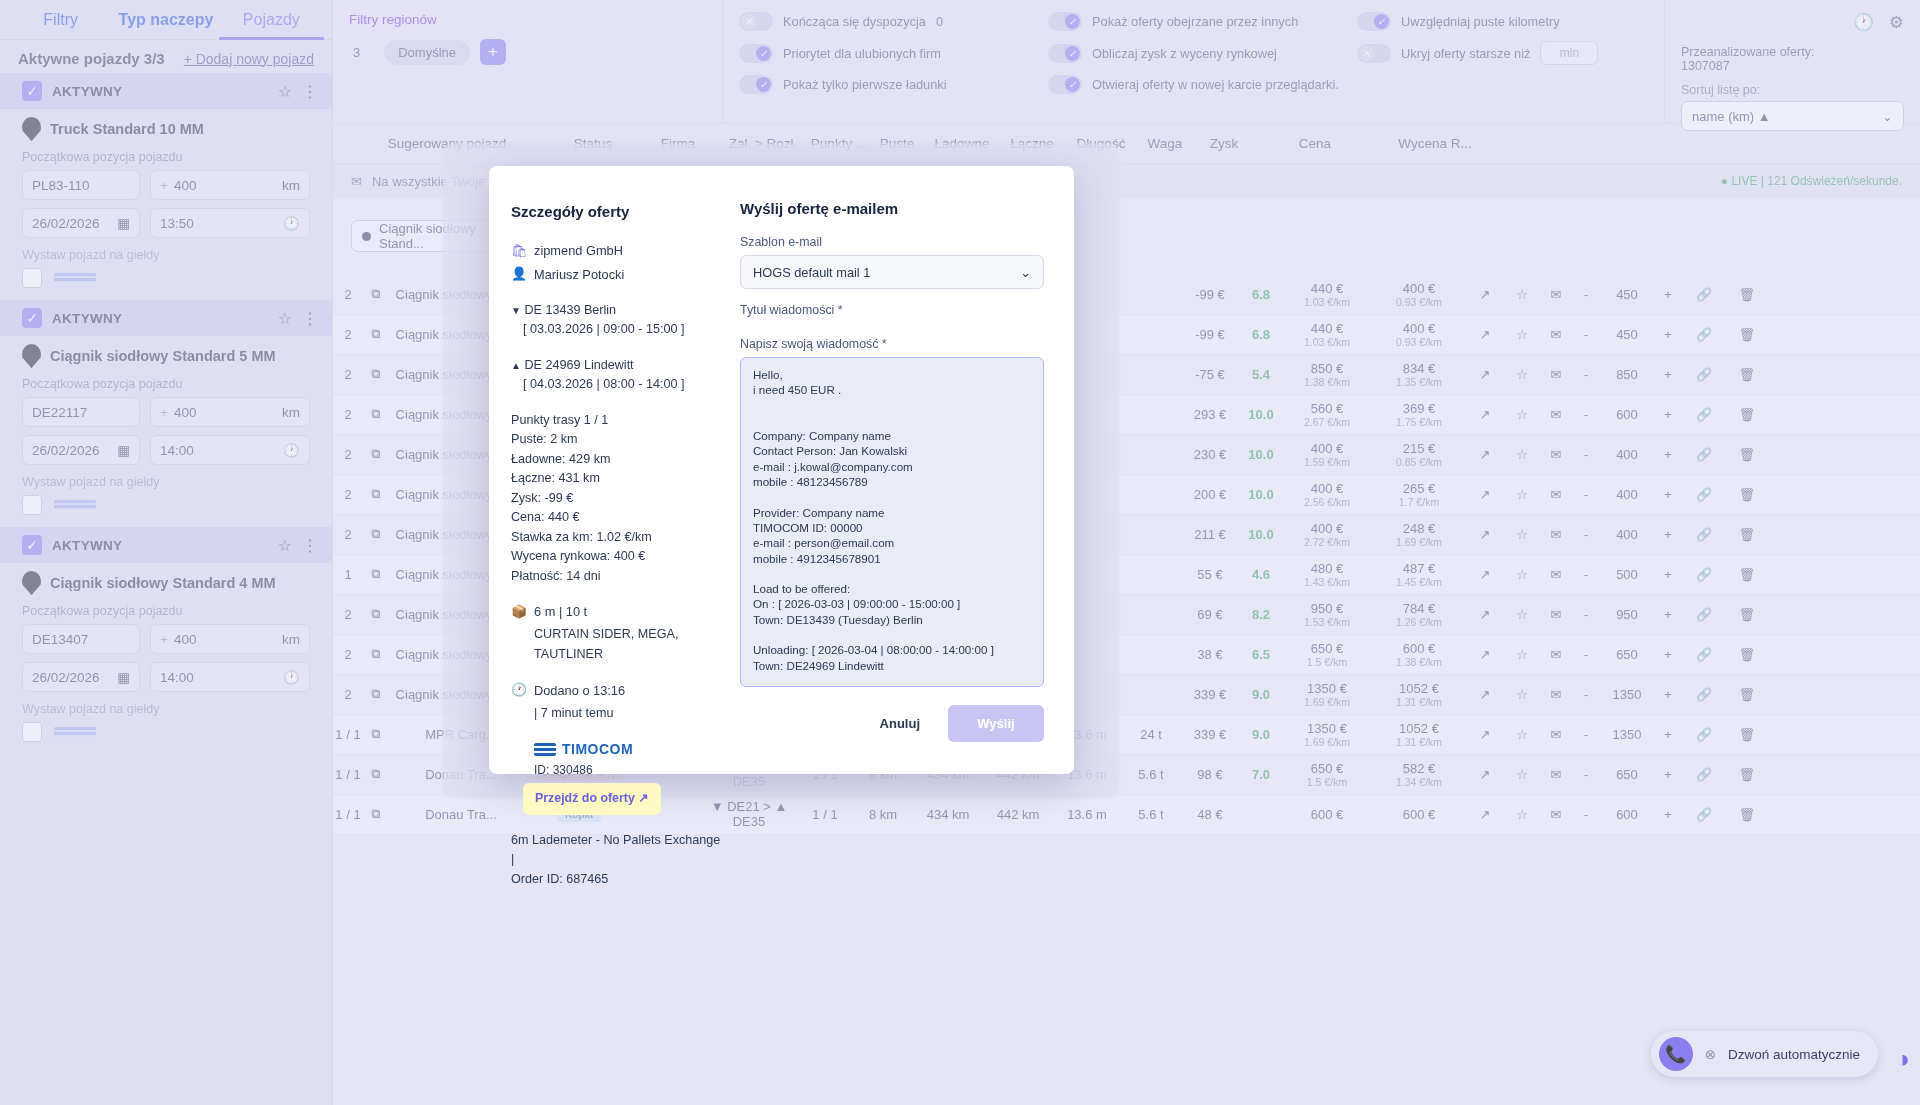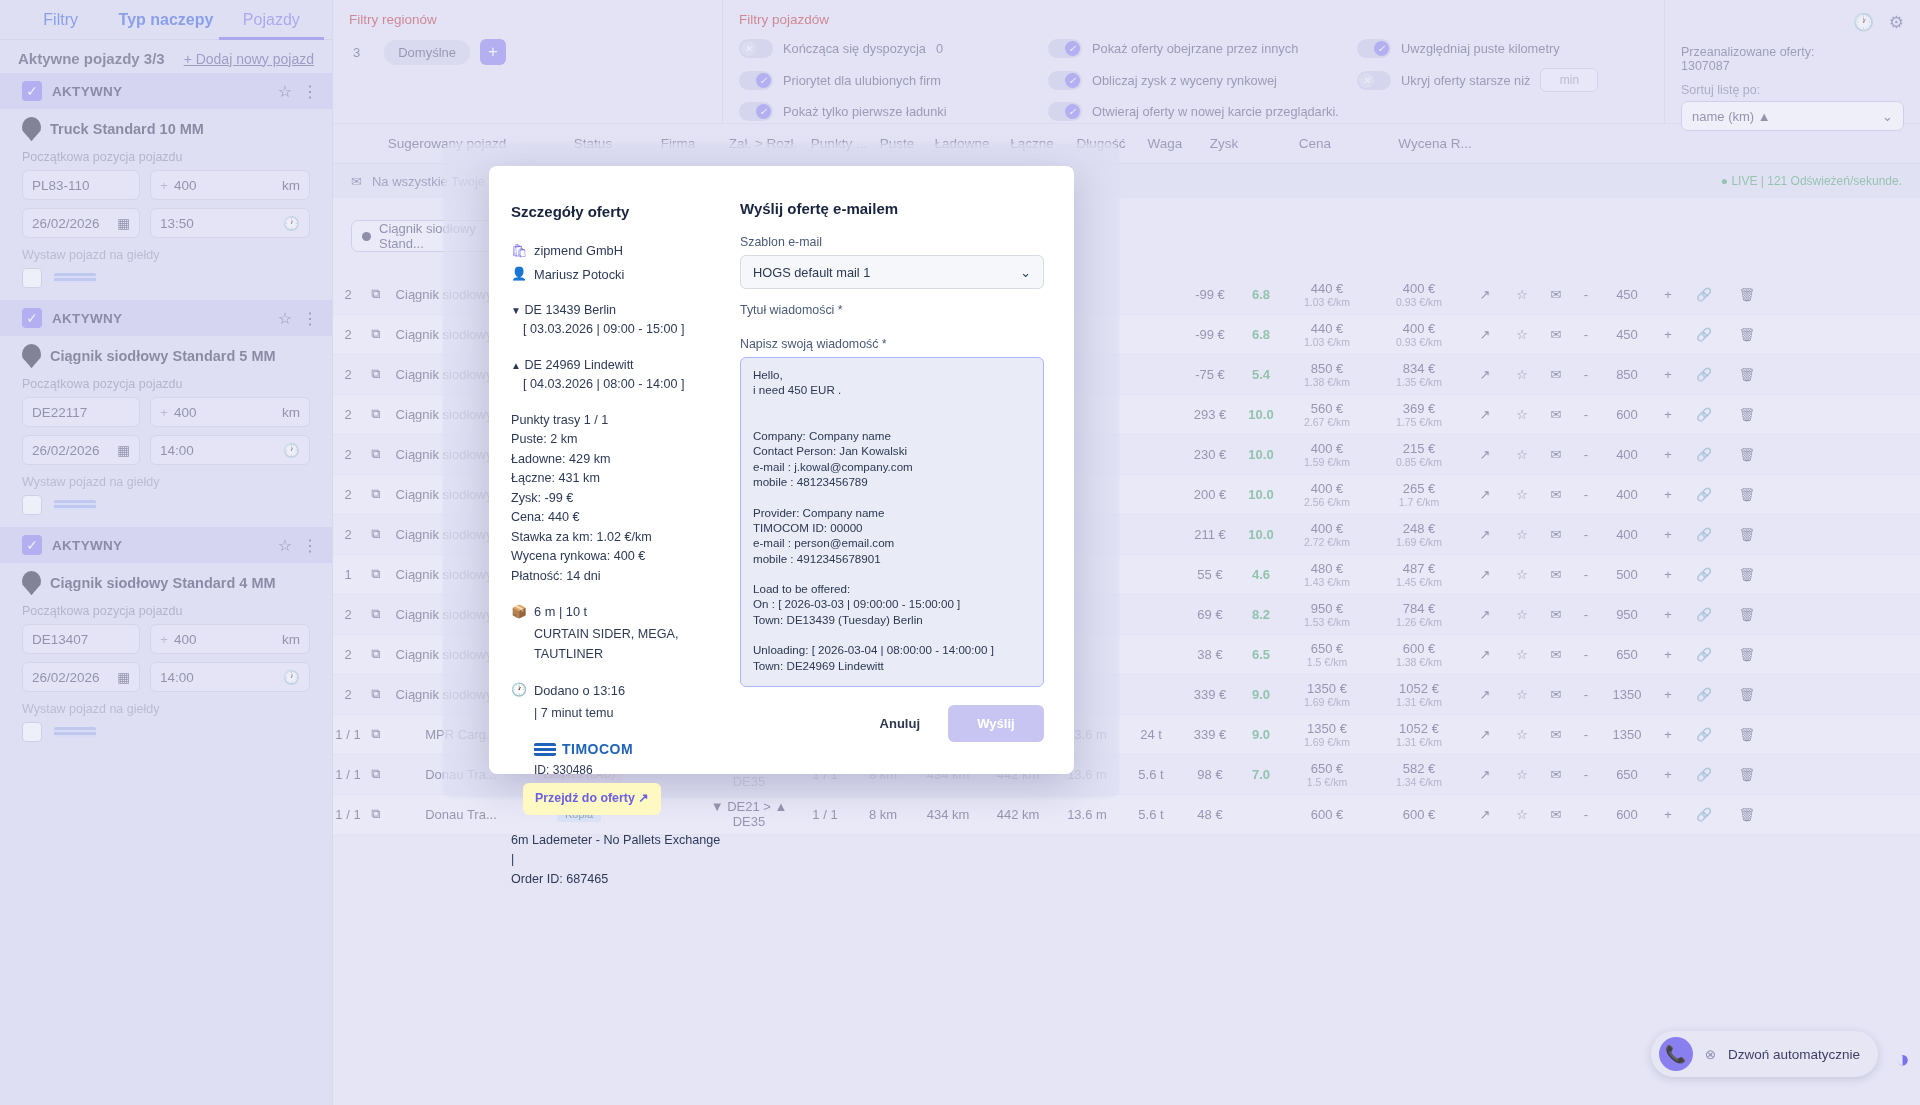--- a/index.html
+++ b/index.html
@@ -101,21 +101,21 @@
   
   .topbar { flex: 1; position: relative; background: #e9e9f7; }
   .filters {
     display: flex; height: 124px; border-bottom: 1px solid #d4d4ea;
     background: #e4e4f4; color: #44446b;
   }
   .fcol { padding: 12px 16px; }
   .fcol.regions { width: 390px; border-right: 1px solid #d0d0e6; }
   .fcol.vehicles { flex: 1; border-right: 1px solid #d0d0e6; }
   .fcol.right { width: 255px; }
-  .ftitle { font-size: 13.5px; color: #b91c1c; margin-bottom: 12px; }
+  .ftitle { font-size: 13.5px; color: #6d28d9; margin-bottom: 12px; }
   .chiprow { display: flex; align-items: center; gap: 10px; }
   .chip {
     background: #cfcfe9; color: #3f3f66; border-radius: 14px;
     padding: 5px 14px; font-size: 13px;
   }
   .chip.num { background: transparent; padding-left: 4px; }
   .plus {
     width: 26px; height: 26px; border-radius: 6px; background: #7b72ea; color: #fff;
     display: flex; align-items: center; justify-content: center; font-size: 17px;
   }
@@ -417,21 +417,20 @@
       <div class="filters">
         <div class="fcol regions">
           <div class="ftitle">Filtry regionów</div>
           <div class="chiprow">
             <span class="chip num">3</span>
             <span class="chip">Domyślne</span>
             <span class="plus">+</span>
           </div>
         </div>
         <div class="fcol vehicles">
-          <div class="ftitle">Filtry pojazdów</div>
           <div class="togglegrid" id="toggle-grid">
               <div class="tg">
                 <span class="sw off">
                   <i>✕</i>
                 </span>
                 <span>Kończąca się dyspozycja</span>
                 <span>0</span>
               </div>
               <div class="tg">
                 <span class="sw on">

